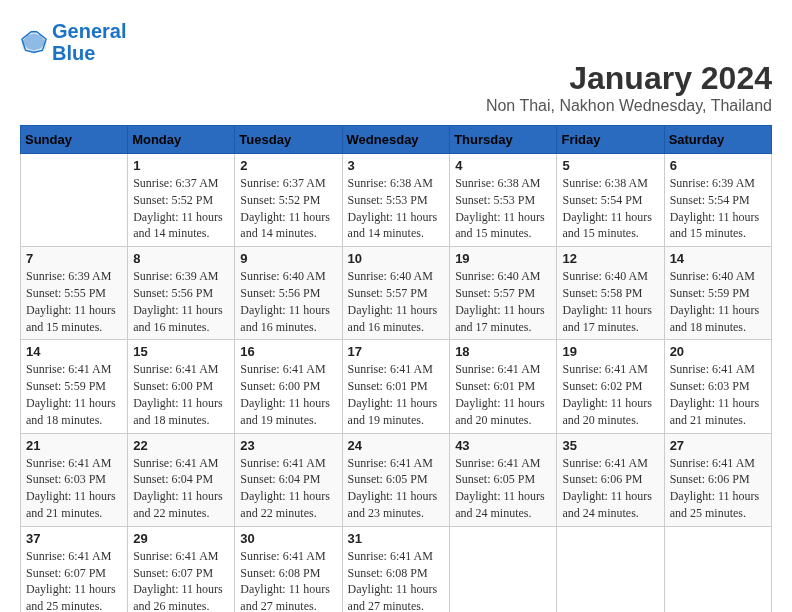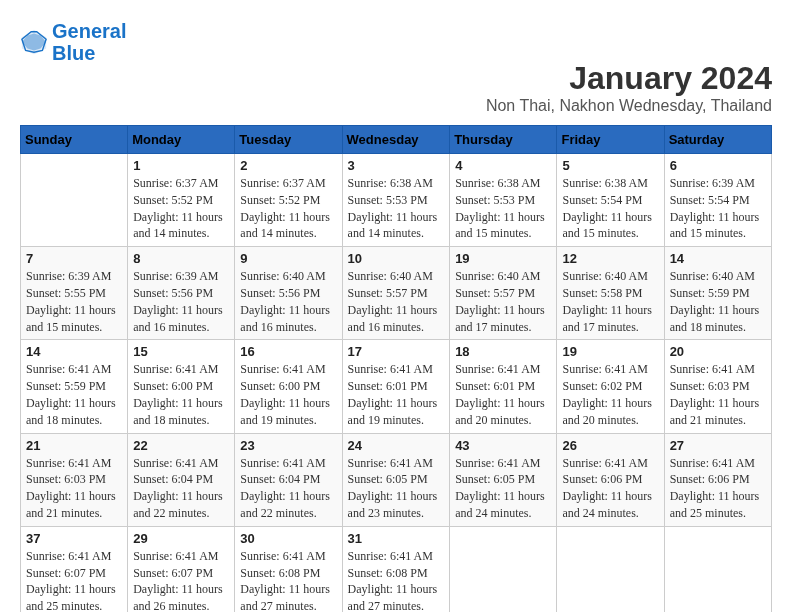--- a/index.html
+++ b/index.html
@@ -216,21 +216,21 @@
         </td>
         <td>
           <span class="day-number">24</span>
           <div class="day-info">Sunrise: 6:41 AM<br>Sunset: 6:05 PM<br>Daylight: 11 hours<br>and 23 minutes.</div>
         </td>
         <td>
           <span class="day-number">43</span>
           <div class="day-info">Sunrise: 6:41 AM<br>Sunset: 6:05 PM<br>Daylight: 11 hours<br>and 24 minutes.</div>
         </td>
         <td>
-          <span class="day-number">26</span>
+          <span class="day-number">35</span>
           <div class="day-info">Sunrise: 6:41 AM<br>Sunset: 6:06 PM<br>Daylight: 11 hours<br>and 24 minutes.</div>
         </td>
         <td>
           <span class="day-number">27</span>
           <div class="day-info">Sunrise: 6:41 AM<br>Sunset: 6:06 PM<br>Daylight: 11 hours<br>and 25 minutes.</div>
         </td>
       </tr>
       <tr>
         <td>
           <span class="day-number">37</span>

